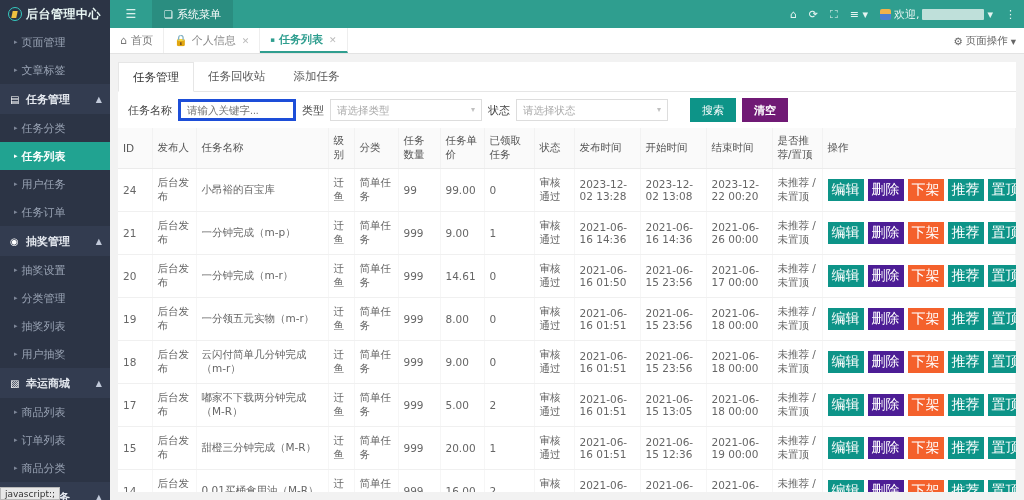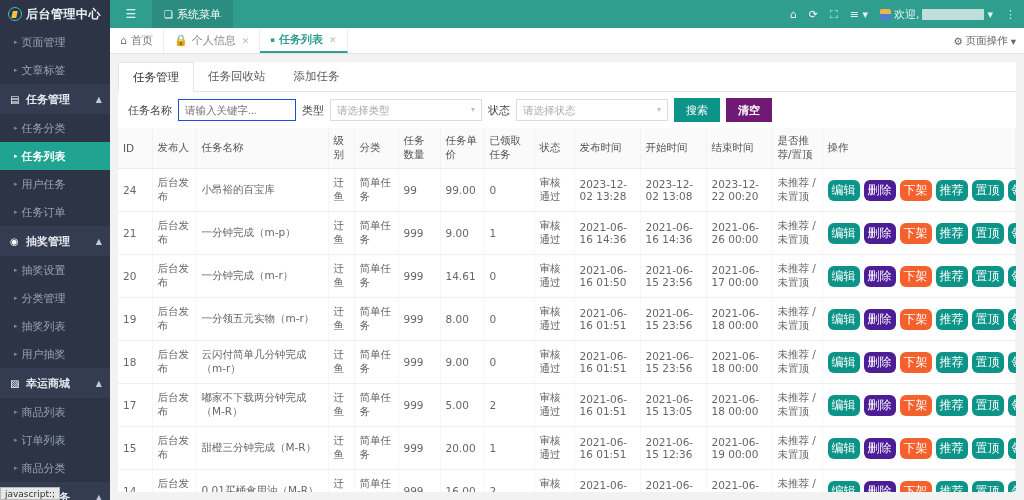--- a/index.html
+++ b/index.html
@@ -97,53 +97,53 @@
   .subtabs { height: 30px; display: flex; align-items: stretch; border-bottom: 1px solid #e6e6e6; flex: 0 0 30px; }
   .subtab {
     padding: 0 14px; display: flex; align-items: center;
     font-size: 11.5px; color: #5a5a5a; cursor: pointer;
   }
   .subtab.active { color: #333; background: #fff; border: 1px solid #e6e6e6; border-bottom-color: #fff; margin-bottom: -1px; }
 
   .filters { height: 36px; display: flex; align-items: center; padding: 0 10px; gap: 6px; flex: 0 0 36px; }
   .flabel { font-size: 11px; color: #444; white-space: nowrap; }
   .finput {
-    height: 22px; border: 1px solid #1d4ed8; background: #fff;
+    height: 22px; border: 3px solid #1d4ed8; background: #fff;
     font-size: 10.5px; color: #aaa; padding: 0 6px; line-height: 20px;
   }
   .finput.name { width: 118px; }
   .fselect {
     height: 22px; border: 1px solid #ddd; background: #fff; width: 152px;
     font-size: 10.5px; color: #aaa; padding: 0 6px; line-height: 20px;
     display: flex; cursor: pointer;
   }
   .fselect .ar { margin-left: auto; color: #c0c0c0; font-size: 8px; }
   .btn {
     height: 24px; padding: 0 12px; border: none; color: #fff;
     font-size: 11px; cursor: pointer; display: flex; align-items: center; justify-content: center;
   }
-  .btn.search { background: #0d9488; }
+  .btn.search { background: #0d9488; margin-left: 16px; }
   .btn.clear { background: #701a75; font-weight: bold; }
 
   
   .table-wrap { flex: 1; overflow: hidden; min-height: 0; }
   table { width: 100%; border-collapse: collapse; table-layout: fixed; }
   thead th {
     background: #fafafa; font-size: 10.5px; color: #555; font-weight: normal;
     text-align: left; padding: 6px 5px; border-bottom: 1px solid #ebebeb;
     border-right: 1px solid #f2f2f2; vertical-align: middle;
   }
   tbody td {
     font-size: 10.5px; color: #666; padding: 7px 5px;
     border-bottom: 1px solid #f0f0f0; border-right: 1px solid #f6f6f6;
     vertical-align: middle; word-wrap: break-word;
   }
   .acts { display: flex; gap: 4px; flex-wrap: nowrap; }
   .abtn {
-    font-size: 12px; color: #fff; padding: 2px 4px; border-radius: 6px;
+    font-size: 14px; color: #fff; padding: 2px 4px; border-radius: 0;
     white-space: nowrap; cursor: pointer;
   }
   .abtn.green { background: #0d9488; }
   .abtn.red { background: #4c1d95; }
   .abtn.orange { background: #f4612c; }
 </style>
 </head>
 <body>
 
 <div class="app">

